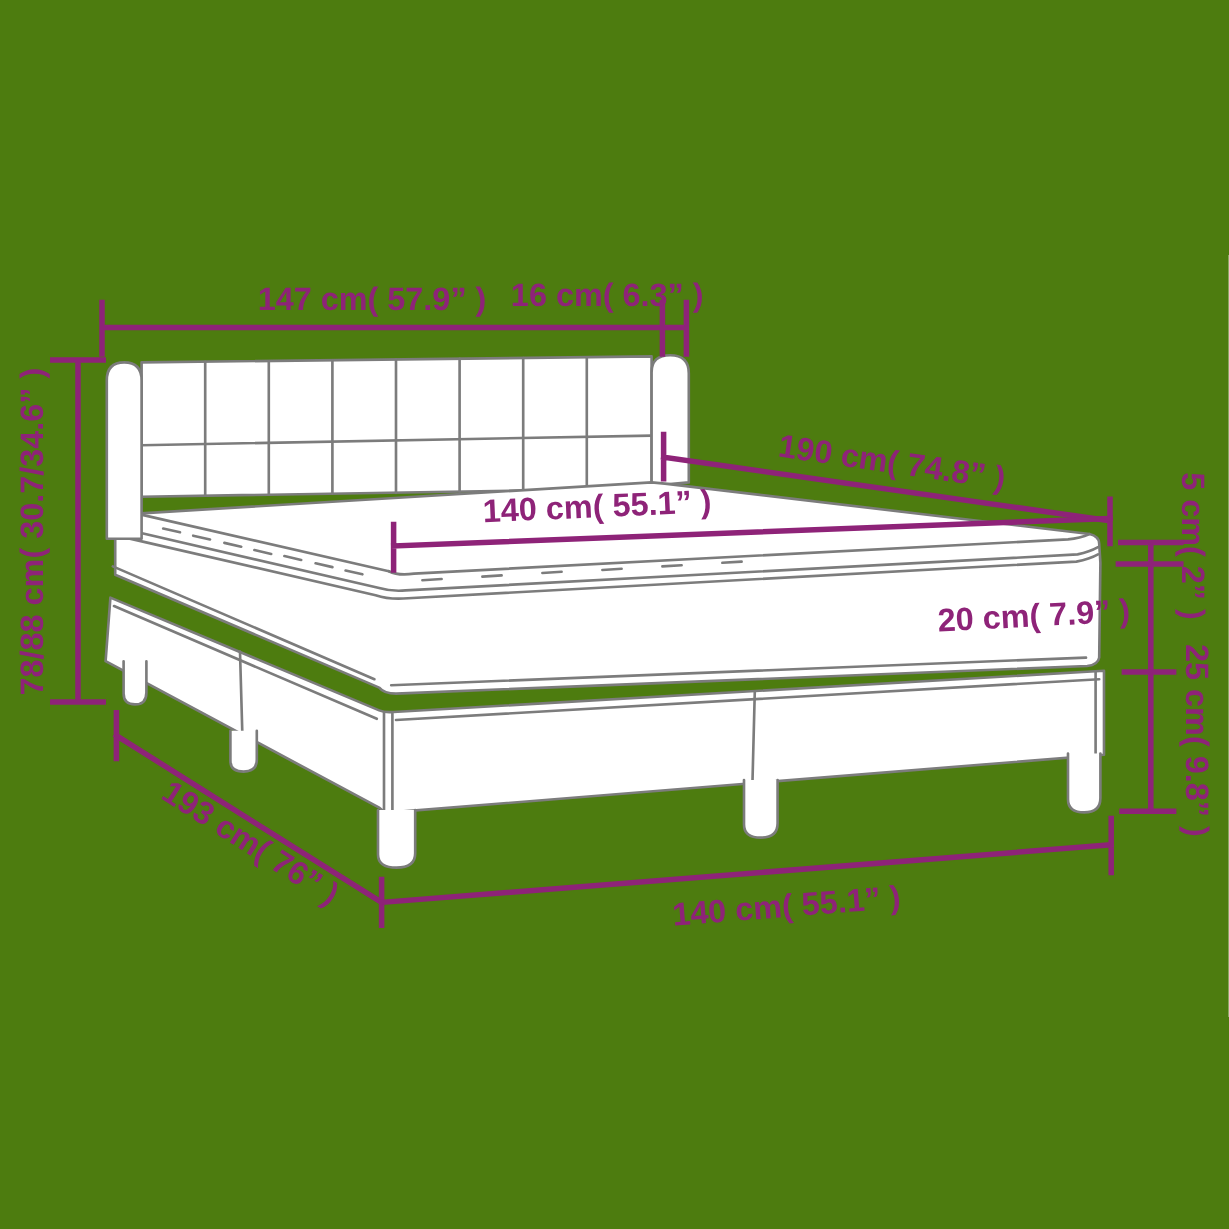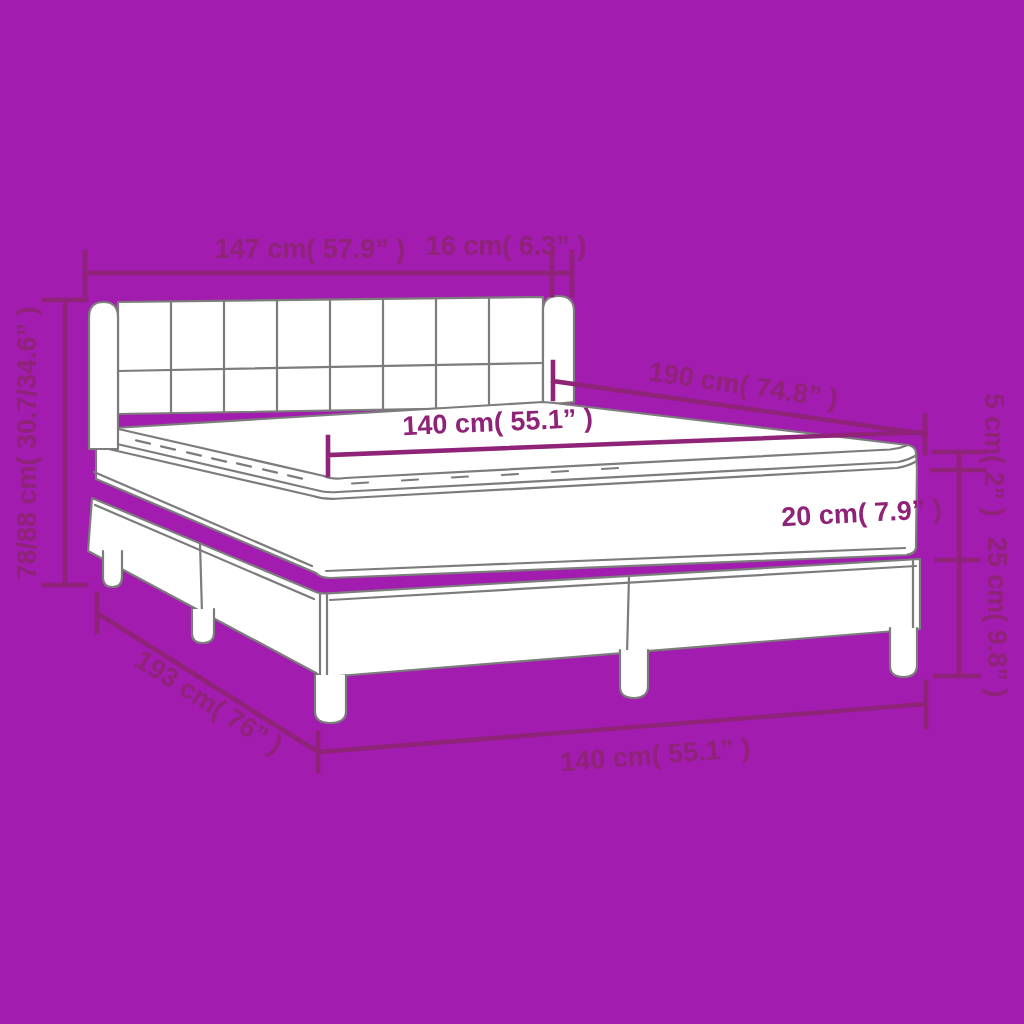--- a/index.html
+++ b/index.html
@@ -1,16 +1,16 @@
 <!DOCTYPE html>
 <html><head>
 <meta charset="utf-8">
 <style>
   html,body{margin:0;padding:0;background:#fff;}
-  .stage{position:relative;width:1024px;height:1024px;background:#a21caf;overflow:hidden;
+  .stage{position:relative;width:1024px;height:1024px;background:#4d7c0f;overflow:hidden;
          font-family:"Liberation Sans", sans-serif;}
   svg{display:block;}
   .bedline{fill:none;stroke:#7C7C7C;stroke-width:2.2;stroke-linecap:round;stroke-linejoin:round;}
   .bedfill{fill:#FFFFFF;stroke:#7C7C7C;stroke-width:2.2;stroke-linecap:round;stroke-linejoin:round;}
   .dim{fill:none;stroke:#8E2378;stroke-width:4.6;stroke-linecap:square;}
   .dimtext{fill:#8E2378;font-size:27px;font-weight:bold;text-anchor:middle;
            font-family:"Liberation Sans", sans-serif;letter-spacing:0px;}
 </style>
 </head>
 <body>

